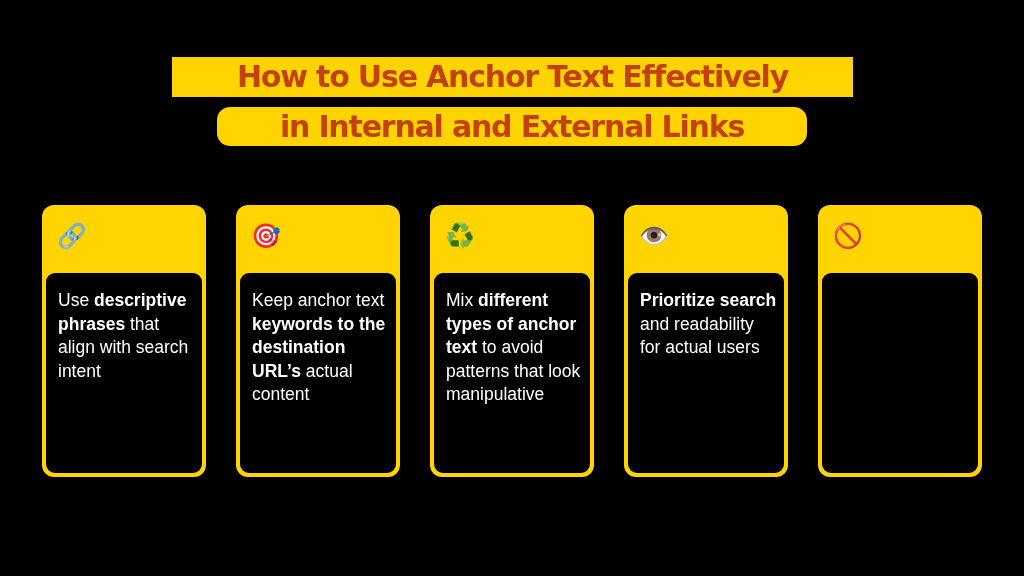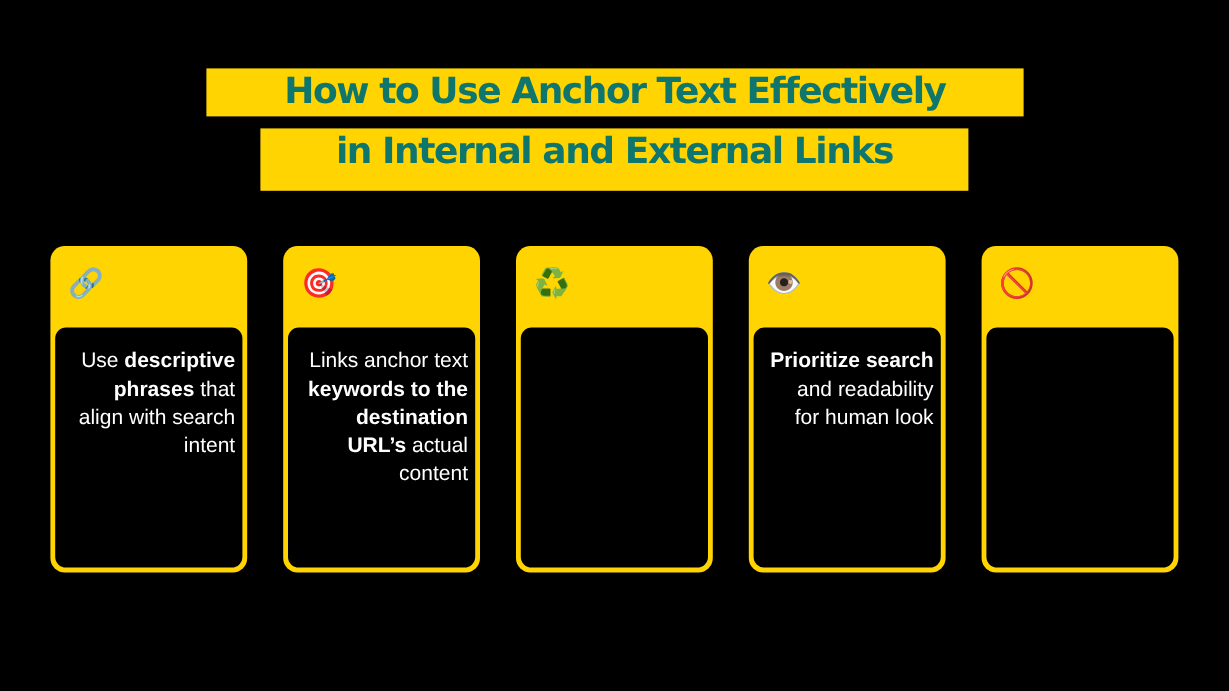--- a/index.html
+++ b/index.html
@@ -2,75 +2,75 @@
 <html><head>
 <meta charset="utf-8">
 <style>
   html, body { margin: 0; padding: 0; }
   body {
     width: 1024px; height: 576px; background: #000000; position: relative;
     overflow: hidden; font-family: "Liberation Sans", "DejaVu Sans", sans-serif;
   }
   .title-wrap { position: absolute; left: 0; top: 0; width: 1024px; }
   .title-line {
-    position: absolute; background: #FFD400; color: #0f766e;
+    position: absolute; background: #FFD400; color: #c2410c;
     font-family: "DejaVu Sans", "Liberation Sans", sans-serif;
     font-weight: bold; font-size: 30px; line-height: 40px; height: 40px;
     text-align: center; letter-spacing: -1.2px; white-space: nowrap;
   }
   .title-line.l1 { left: 172px; top: 57px; width: 681px; }
-  .title-line.l2 { left: 217px; top: 107px; width: 590px; height: 52px; line-height: 39px; }
+  .title-line.l2 { left: 217px; top: 107px; width: 590px; height: 39px; line-height: 39px; border-radius: 13px; }
 
   .card {
     position: absolute; top: 205px; width: 164px; height: 272px;
     background: #FFD400; border-radius: 12px; box-sizing: border-box;
   }
   .card .icon {
     position: absolute; left: 15px; top: 14px; font-size: 24px; line-height: 34px;
     font-family: "DejaVu Sans", sans-serif;
   }
   .card .panel {
     position: absolute; left: 4px; right: 4px; top: 68px; bottom: 4px;
     background: #000; border-radius: 9px;
   }
   .card .text {
     position: absolute; left: 16px; top: 84px; right: 10px;
     color: #ffffff; font-size: 17.5px; line-height: 23.5px;
     font-family: "Liberation Sans", sans-serif;
-    text-align: right;
   }
   .card .text b { font-weight: bold; }
 </style>
 </head>
 <body>
 
 <div class="title-wrap">
   <div class="title-line l1">How to Use Anchor Text Effectively</div>
   <div class="title-line l2">in Internal and External Links</div>
 </div>
 
 <div class="card" style="left:42px">
   <span class="icon">🔗</span>
   <div class="panel"></div>
   <div class="text"><span>Use </span><b>descriptive phrases</b><span> that align with search intent</span></div>
 </div>
 
 <div class="card" style="left:236px">
   <span class="icon">🎯</span>
   <div class="panel"></div>
-  <div class="text"><span>Links anchor text </span><b>keywords to the destination URL’s</b><span> actual content</span></div>
+  <div class="text"><span>Keep anchor text </span><b>keywords to the destination URL’s</b><span> actual content</span></div>
 </div>
 
 <div class="card" style="left:430px">
   <span class="icon">♻️</span>
   <div class="panel"></div>
+  <div class="text"><span>Mix </span><b>different types of anchor text</b><span> to avoid patterns that look manipulative</span></div>
 </div>
 
 <div class="card" style="left:624px">
   <span class="icon">👁️</span>
   <div class="panel"></div>
-  <div class="text"><b>Prioritize search</b><span> and readability for human look</span></div>
+  <div class="text"><b>Prioritize search</b><span> and readability for actual users</span></div>
 </div>
 
 <div class="card" style="left:818px">
   <span class="icon">🚫</span>
   <div class="panel"></div>
 </div>
 
 </body></html>

